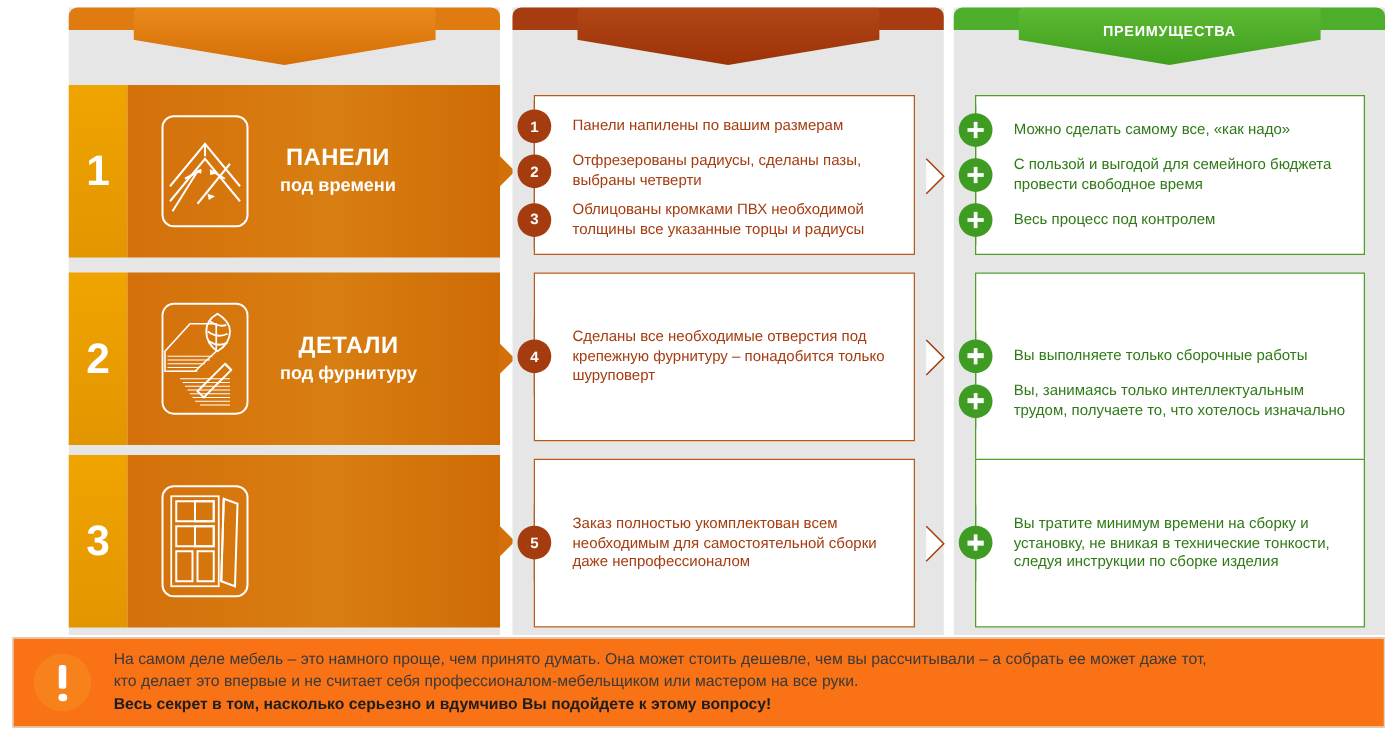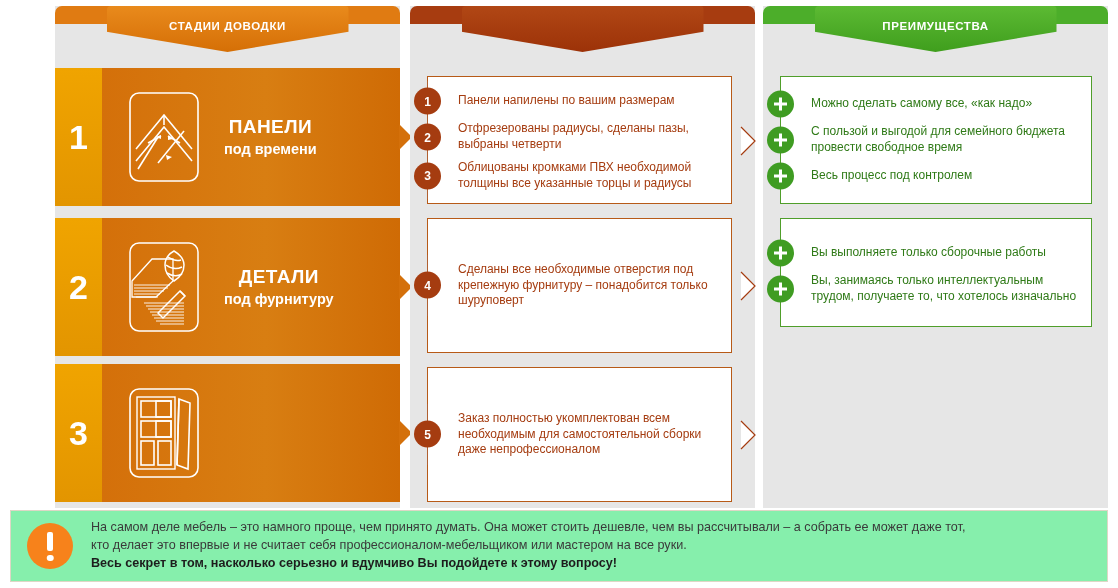--- a/index.html
+++ b/index.html
@@ -75,21 +75,21 @@
   .wbox {
     position:absolute; background:#fff;
     border:1px solid #b75a17;
     display:flex; align-items:center;
   }
   .wbox.green { border-color:#4f9e2a; }
   #pbox-1 { left:427px; top:76px; width:305px; height:128px; }
   #pbox-2 { left:427px; top:218px; width:305px; height:135px; }
   #pbox-3 { left:427px; top:367px; width:305px; height:135px; }
   #bbox-1 { left:780px; top:76px; width:312px; height:128px; }
-  #bbox-2 { left:780px; top:218px; width:312px; height:109px; }
+  #bbox-2 { left:780px; top:218px; width:312px; height:172px; }
   #bbox-3 { left:780px; top:367px; width:312px; height:135px; }
 
   
   .blist { position:relative; width:100%; padding:6px 10px 6px 0; }
   .bullet-row { position:relative; display:flex; align-items:center; min-height:26px; margin:7px 0; }
   .marker {
     position:absolute; left:-14px; top:50%; transform:translateY(-50%);
     width:27px; height:27px; border-radius:50%;
     display:flex; align-items:center; justify-content:center;
     color:#fff; font-size:12px; font-weight:bold; z-index:3;
@@ -116,21 +116,21 @@
   .chev-out {
     position:absolute; width:16px; height:30px; z-index:4;
   }
   #chev-p1 { left:740px; top:126px; }
   #chev-p2 { left:740px; top:271px; }
   #chev-p3 { left:740px; top:420px; }
 
   
   #footer {
     position:absolute; left:10px; top:510px; width:1098px; height:72px;
-    background:#86efac; border:1px solid #ded7c6;
+    background:#f97316; border:1px solid #ded7c6;
     display:flex; align-items:center; padding:0 16px;
   }
   .warn-icon {
     width:46px; height:46px; flex:0 0 46px; border-radius:50%;
     background:#f7821b; position:relative; margin-right:18px;
   }
   .warn-icon::before {
     content:""; position:absolute; left:50%; top:9px; transform:translateX(-50%);
     width:6px; height:19px; background:#fff; border-radius:2px;
   }
@@ -143,21 +143,20 @@
 </style>
 </head>
 <body>
 
 <div class="page">
 
   <div class="col-panel" id="col-stages">
     <div class="banner bn-orange">
       <div class="bar"></div>
       <div class="chev"></div>
-      <div class="label">СТАДИИ ДОВОДКИ</div>
     </div>
   </div>
 
   <div class="stage-row" id="stage-1" style="left:55px">
     <div class="stage-num">1</div>
     <div class="stage-body">
       <span class="stage-icon">
         <svg viewBox="0 0 72 92" width="72" height="92" fill="none" stroke="#fff" stroke-width="1.6">
           <rect x="2" y="2" width="68" height="88" rx="9"></rect>
           <path d="M8 58 L36 24 L64 58"></path>
@@ -331,20 +330,29 @@
         <span class="marker plus"></span>
         <span class="btext green">Вы выполняете только сборочные работы</span>
       </div>
       <div class="bullet-row">
         <span class="marker plus"></span>
         <span class="btext green">Вы, занимаясь только интеллектуальным трудом, получаете то, что хотелось изначально</span>
       </div>
     </div>
   </div>
 
+  <div class="wbox green" id="bbox-3">
+    <div class="blist">
+      <div class="spine green"></div>
+      <div class="bullet-row">
+        <span class="marker plus"></span>
+        <span class="btext green">Вы тратите минимум времени на сборку и установку, не вникая в технические тонкости, следуя инструкции по сборке изделия</span>
+      </div>
+    </div>
+  </div>
 
   <div id="footer">
     <span class="warn-icon"></span>
     <span class="foot-text">
       <span style="display:block">На самом деле мебель – это намного проще, чем принято думать. Она может стоить дешевле, чем вы рассчитывали – а собрать ее может даже тот,</span>
       <span style="display:block">кто делает это впервые и не считает себя профессионалом-мебельщиком или мастером на все руки.</span>
       <span class="bold" style="display:block">Весь секрет в том, насколько серьезно и вдумчиво Вы подойдете к этому вопросу!</span>
     </span>
   </div>
 

